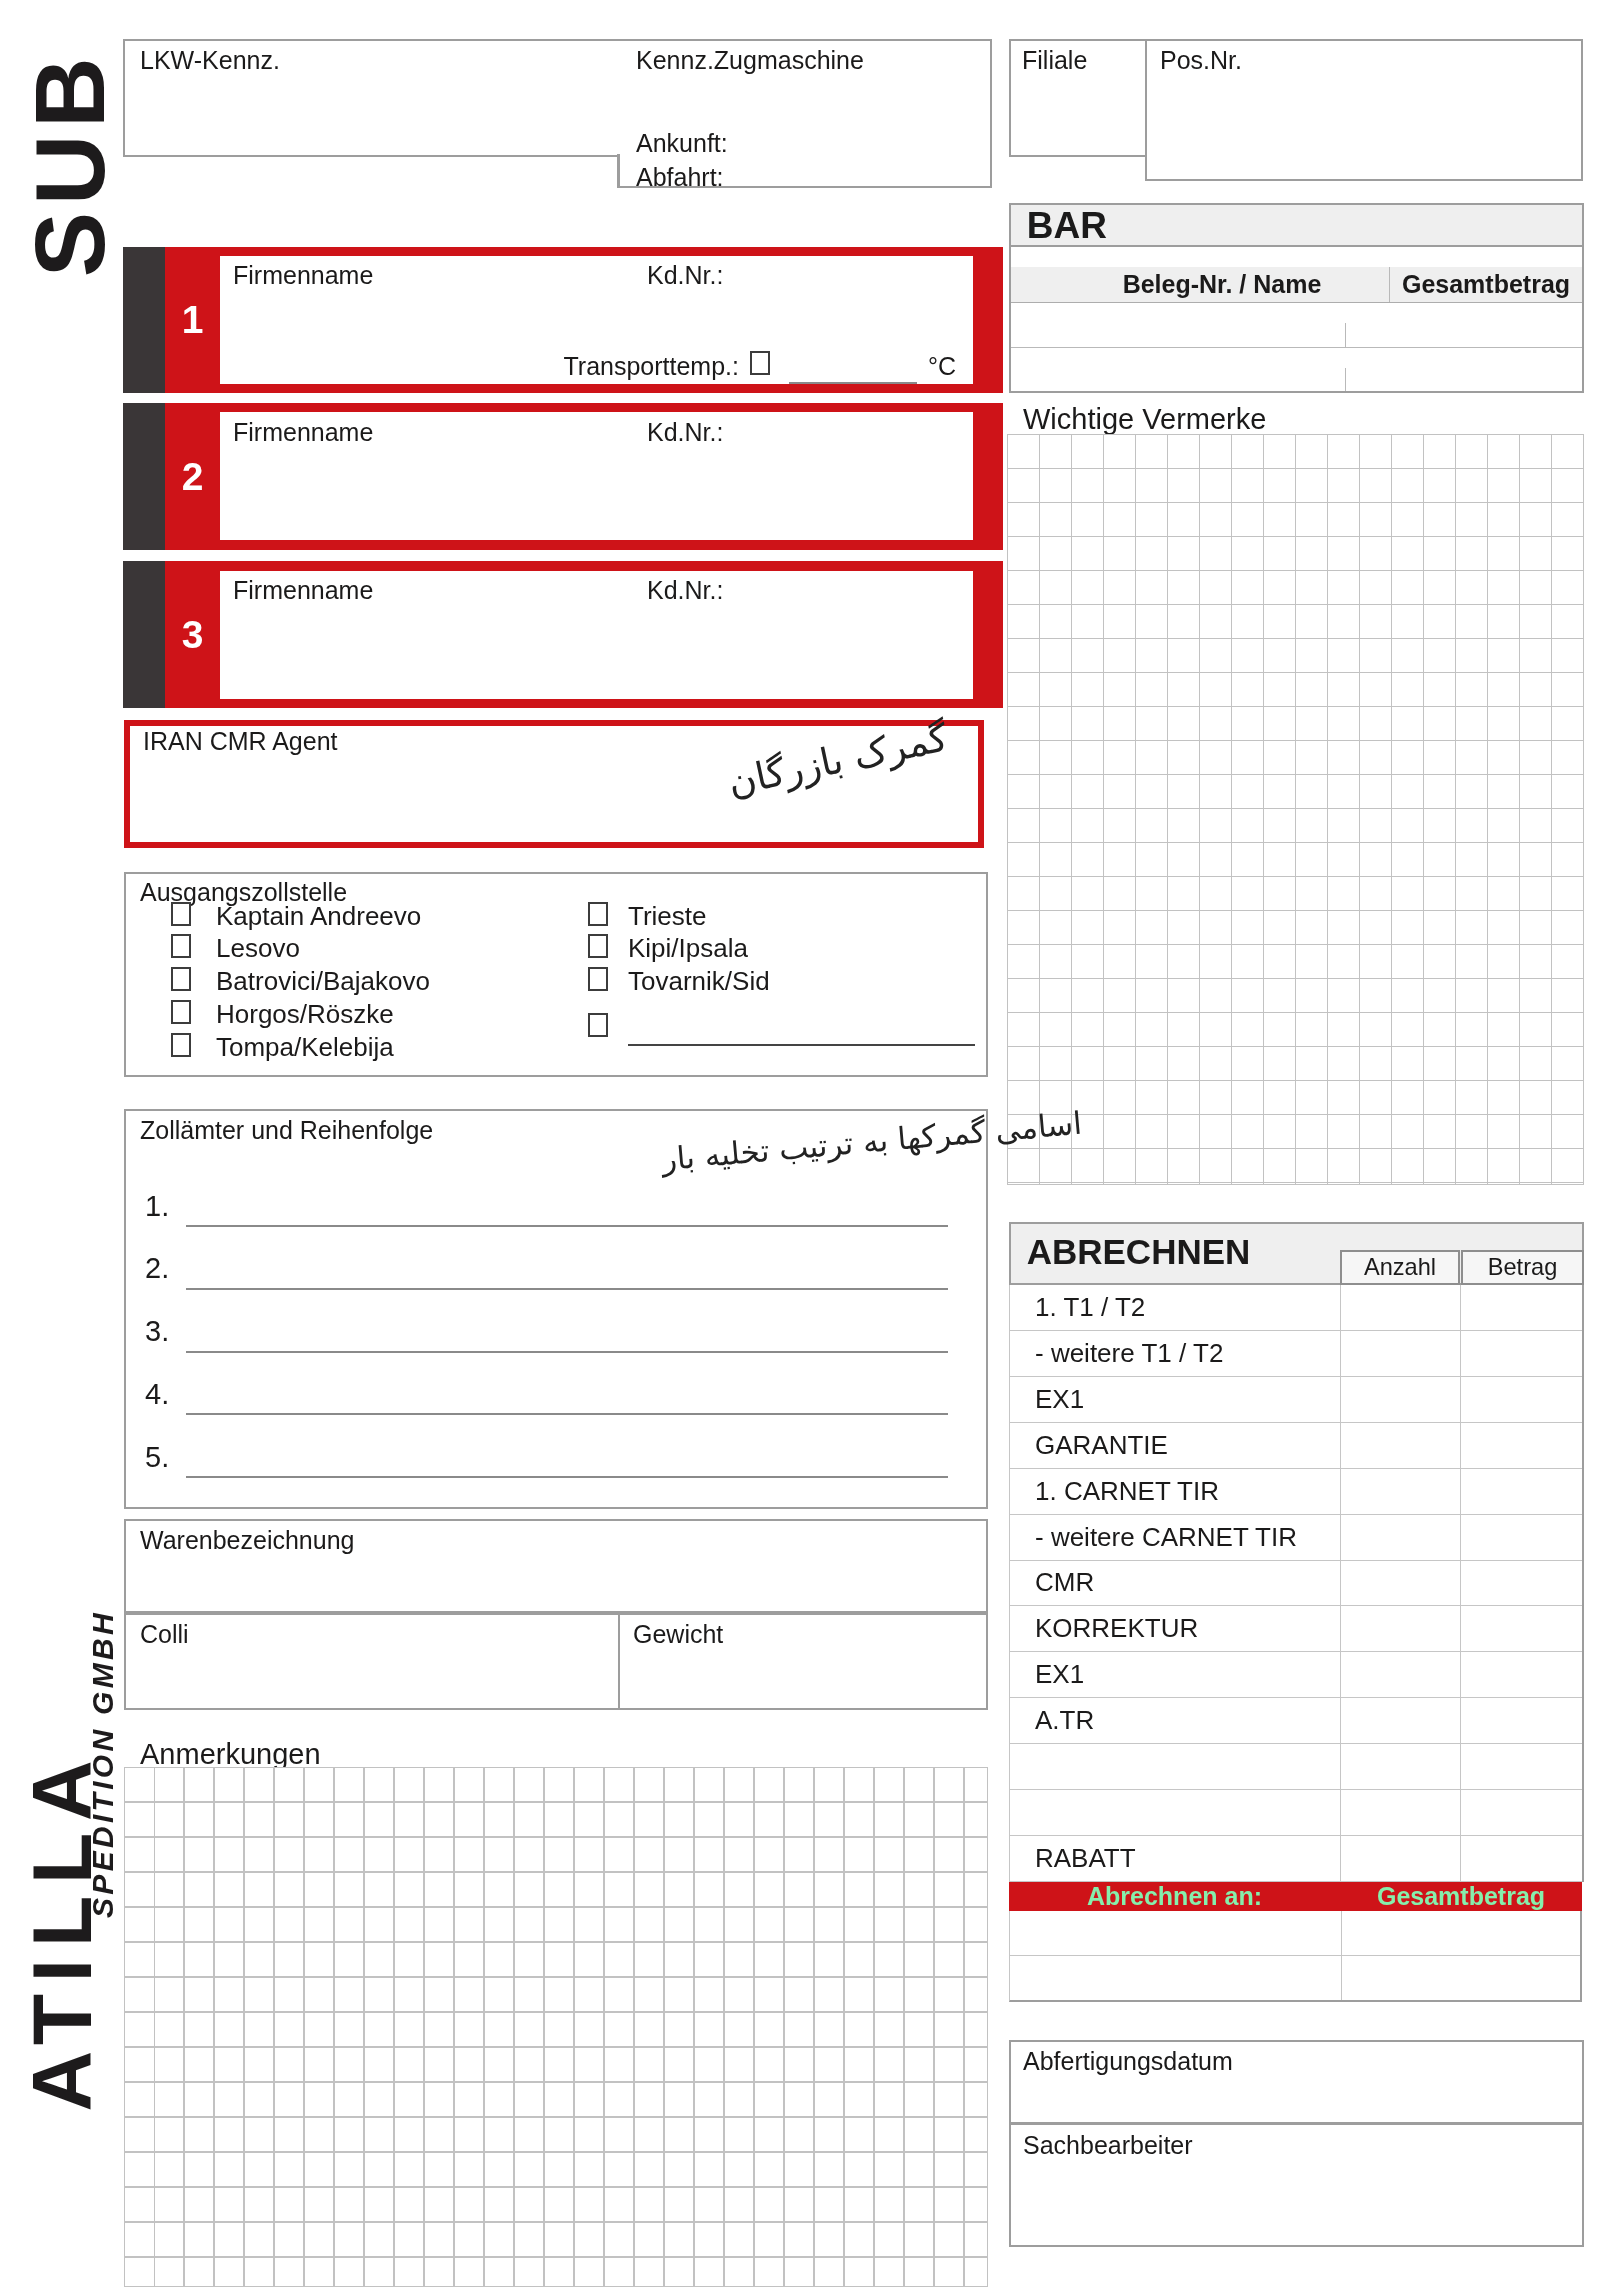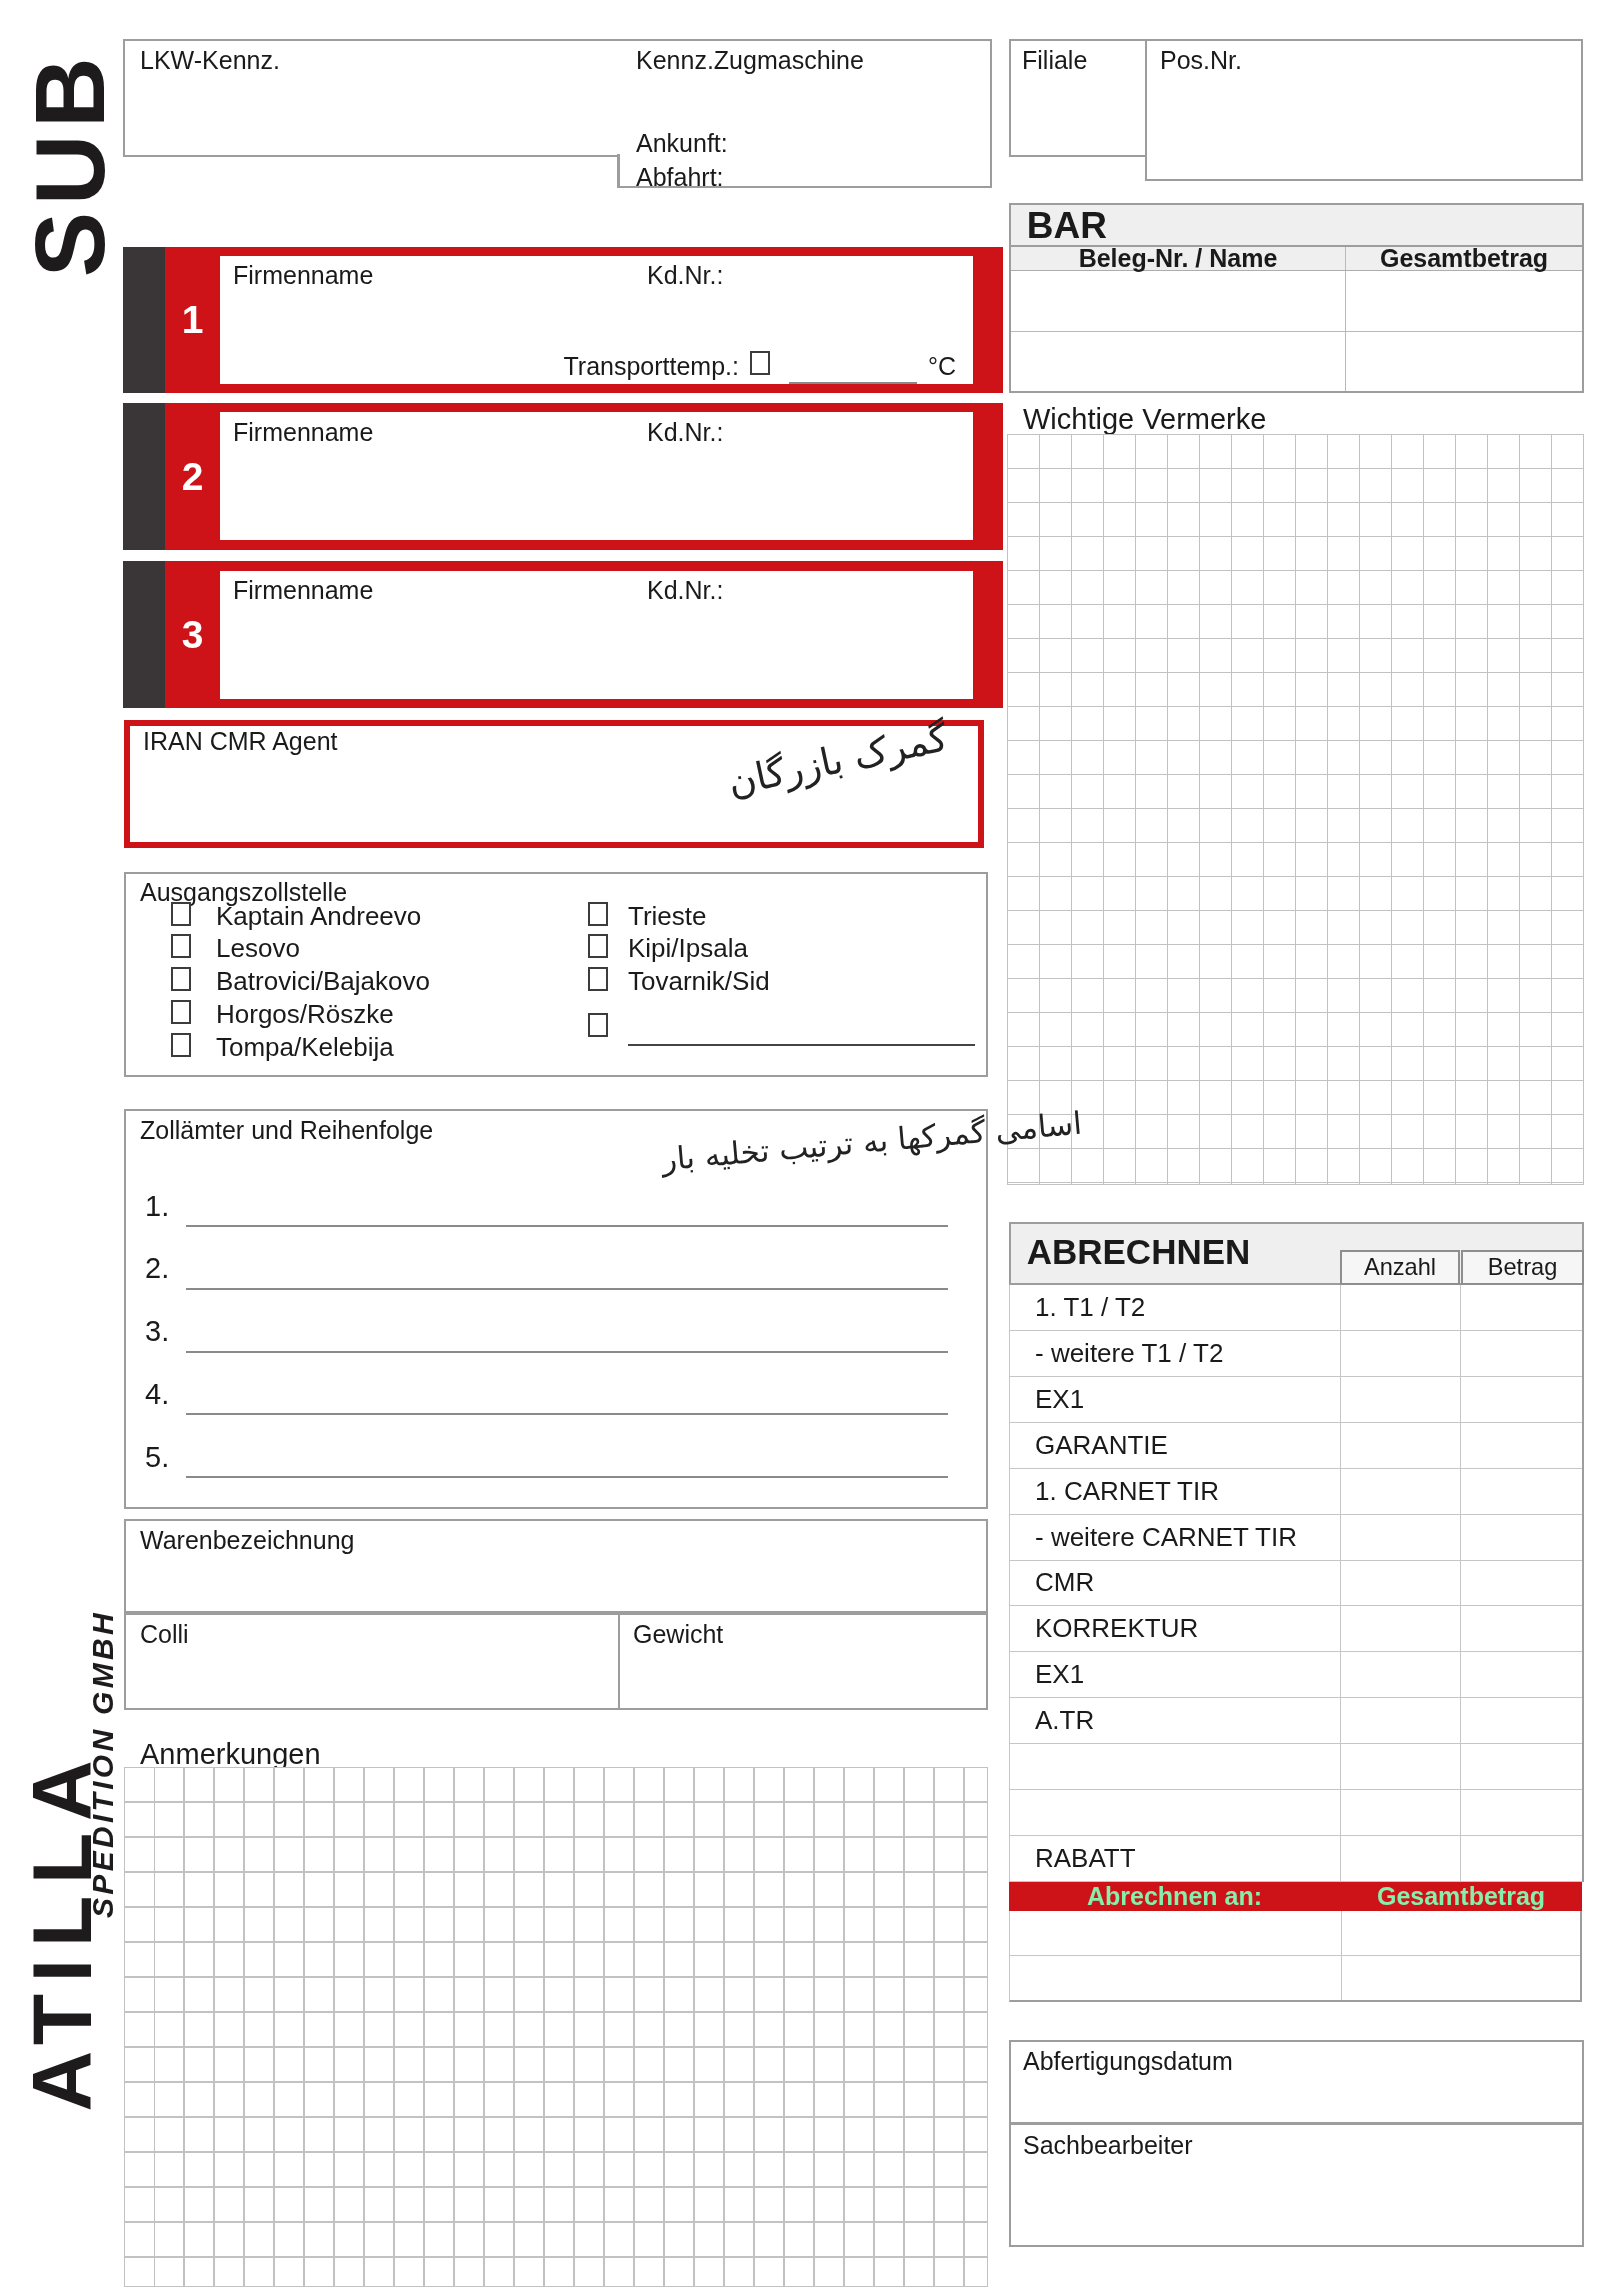--- a/index.html
+++ b/index.html
@@ -26,24 +26,24 @@
   .secnum{position:absolute;width:55px;display:flex;align-items:center;justify-content:center;
           color:#fff;font-weight:bold;font-size:39px;}
   .striptext{color:#fff;font-size:19.6px;letter-spacing:0.7px;}
   .cb{position:absolute;width:19.6px;height:23.6px;border:2px solid #3c3c3c;background:#fff;box-sizing:border-box;}
   .fline{position:absolute;height:2px;background:#8a8a8a;}
   .grid{position:absolute;border:1.3px solid #c2c2c2;box-sizing:border-box;background-color:#fff;}
   .hand{position:absolute;font-family:"DejaVu Sans",sans-serif;color:#222;white-space:nowrap;}
   .num-it{position:absolute;font-size:29px;}
   
   #bar-block{position:absolute;left:1009px;top:203px;width:575px;height:190px;
-             border:2.6px solid var(--bor);box-sizing:border-box;background:#fff;display:flex;flex-direction:column;}
+             border:2.6px solid var(--bor);box-sizing:border-box;background:#fff;display:flex;flex-direction:column;gap:20px;}
   #bar-title{height:42px;background:var(--fill);border-bottom:2px solid var(--bor);
              font-weight:bold;font-size:37px;line-height:41px;padding-left:15.7px;box-sizing:border-box;}
-  #bar-head{height:24px;background:var(--fill);border-bottom:1.3px solid #adadad;display:flex;box-sizing:border-box;}
+  #bar-head{height:36px;background:var(--fill);border-bottom:1.3px solid #adadad;display:flex;box-sizing:border-box;padding-left:44px;}
   #bar-head div{font-weight:bold;font-size:25px;display:flex;align-items:center;justify-content:center;box-sizing:border-box;}
   .bar-row{flex:1;display:flex;box-sizing:border-box;border-bottom:1.3px solid #b9b9b9;}
   .bar-row:last-child{border-bottom:none;}
   .bar-c1{width:334px;box-sizing:border-box;}
   .bar-c2{flex:1;border-left:1.3px solid #b9b9b9;box-sizing:border-box;}
   
   #abr-rows{position:absolute;left:1009px;top:1285px;width:575px;height:597px;display:flex;flex-direction:column;
             border-left:1.3px solid var(--thin);border-right:2px solid var(--bor);box-sizing:border-box;}
   .abr-row{flex:1;display:flex;border-bottom:1.3px solid var(--thin);box-sizing:border-box;}
   .abr-lab{width:330px;display:flex;align-items:center;padding-left:25px;font-size:26px;box-sizing:border-box;}

